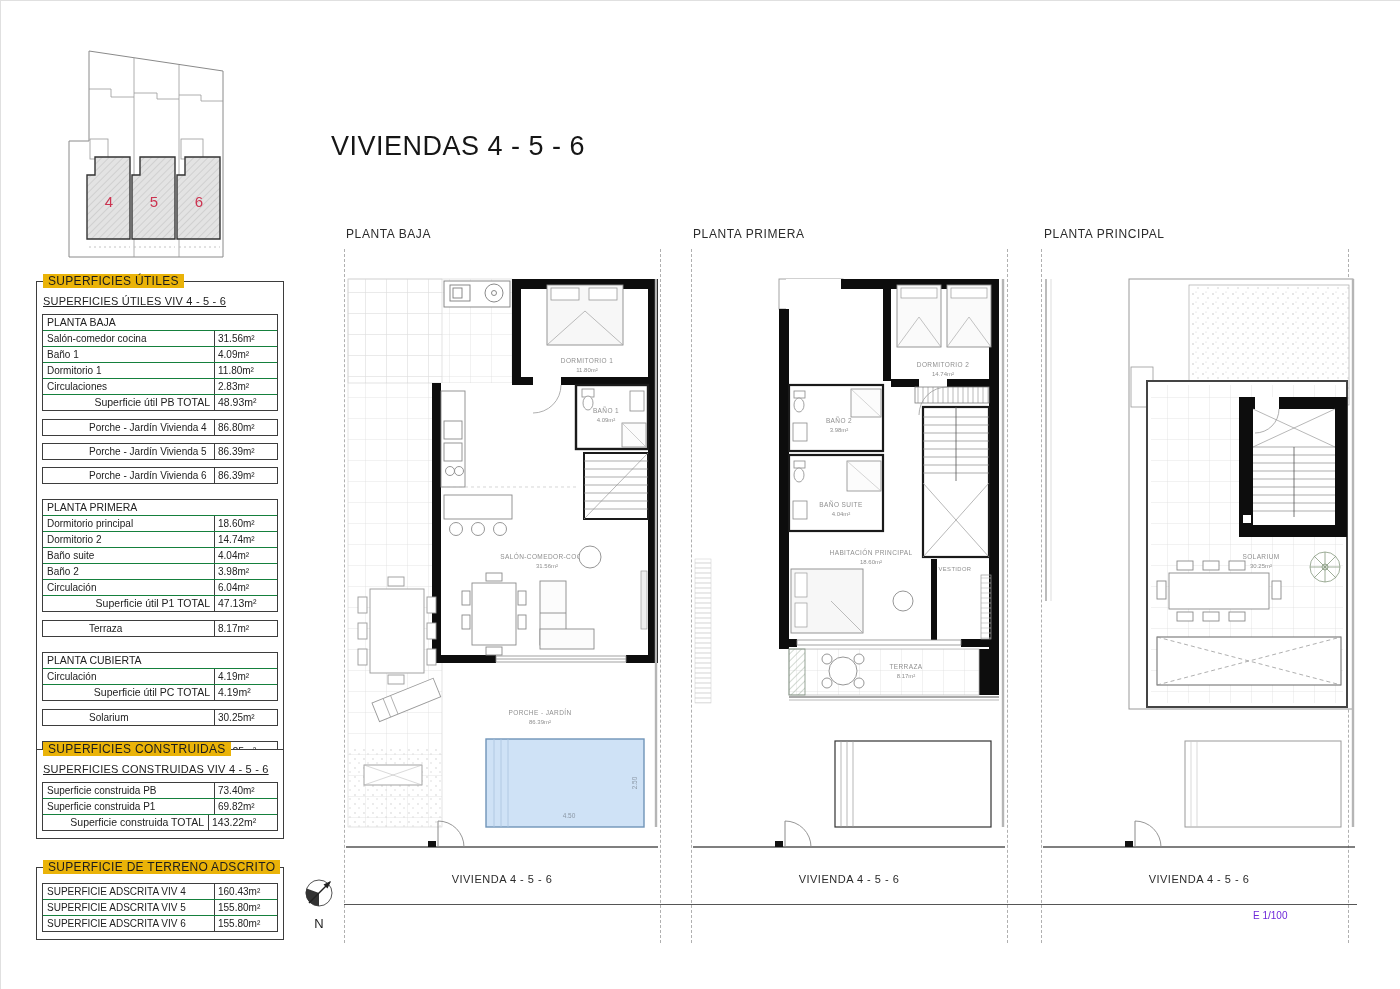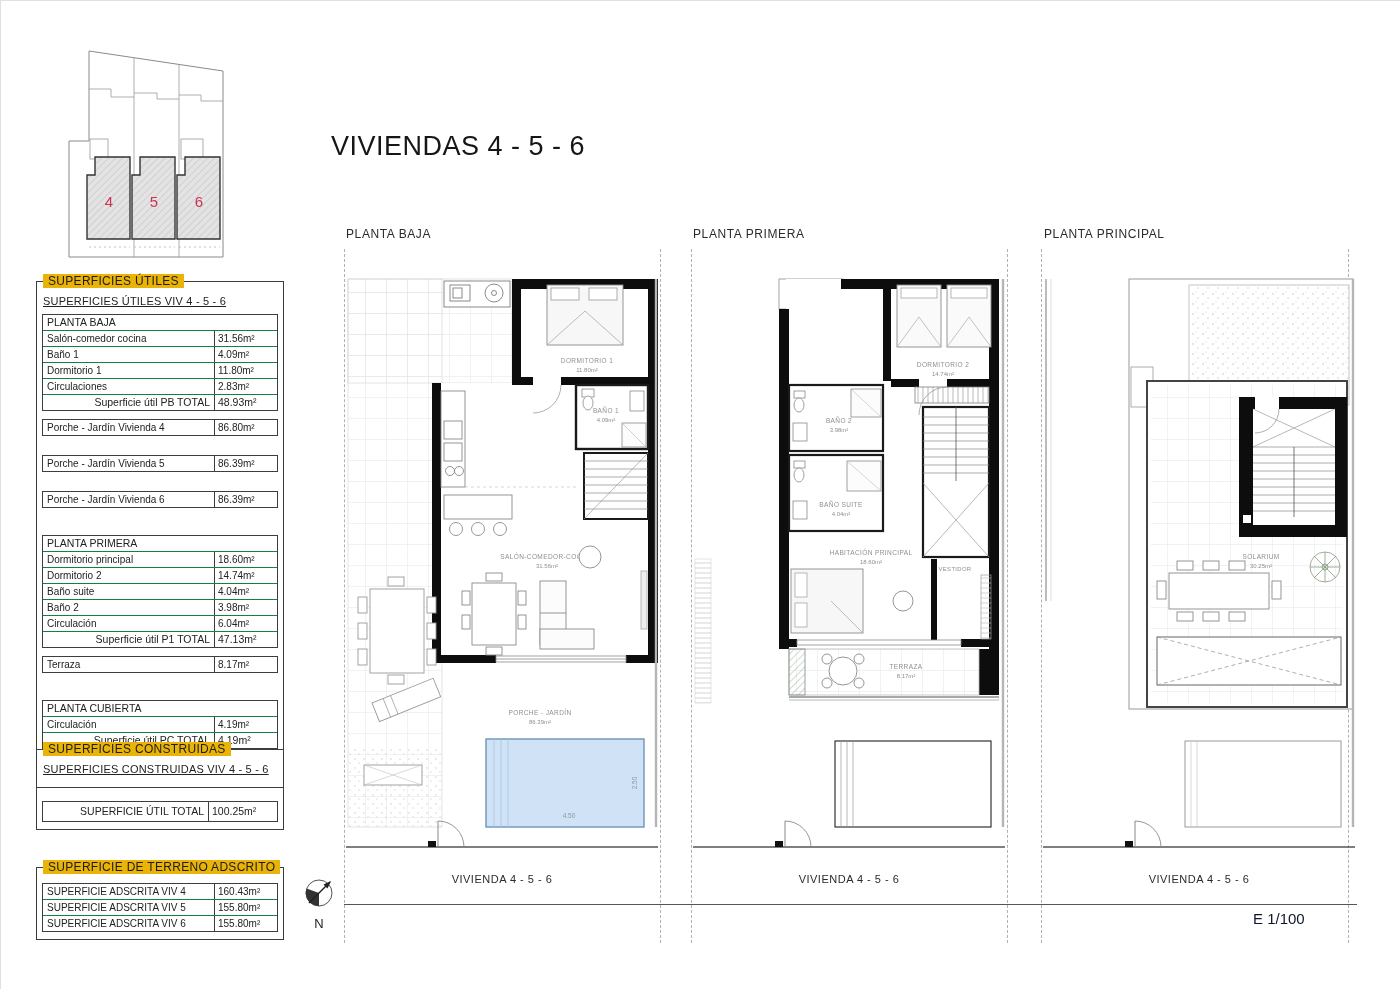--- a/index.html
+++ b/index.html
@@ -14,30 +14,30 @@
                 font-size:12px;letter-spacing:.3px;white-space:nowrap;color:#1c1c1c;}
   .sub{font-size:11px;margin:2px 1px 7px;letter-spacing:.2px;text-decoration:underline;}
   .tbl{border:1.2px solid #3d3d3d;margin-bottom:8px;background:#fff;}
   .trow{display:flex;border-top:1px solid #15803d;font-size:10px;line-height:13px;}
   .trow:first-child{border-top:none;}
   .hdr{padding:1px 4px;font-size:10.5px;flex:1;}
   .lbl{flex:1;padding:1px 4px;white-space:nowrap;overflow:hidden;}
   .val{width:56px;border-left:1px solid #3d3d3d;padding:1px 3px;white-space:nowrap;}
   .tot .lbl{text-align:right;font-size:10.5px;}
   .tot .val{font-size:10.5px;}
-  .single{margin-bottom:19px;}
+  .single{margin-bottom:7px;padding-left:42px;}
   .spacer{height:8px;}
   .grand .trow{font-size:11.5px;line-height:17px;}
   
   .plan-title{position:absolute;font-size:12px;letter-spacing:.6px;color:#2b2b2b;}
   .viv-label{position:absolute;width:316px;text-align:center;font-size:11px;
              letter-spacing:.5px;color:#2b2b2b;}
   .plot-dash{position:absolute;top:248px;height:694px;width:0;border-left:1px dashed #b0b0b0;}
   .base-line{position:absolute;left:343px;top:903px;width:1013px;border-top:1.2px solid #555;}
-  .scale-label{position:absolute;left:1252px;top:909px;font-size:15px;color:#0f172a;}
+  .scale-label{position:absolute;left:1252px;top:909px;font-size:10px;color:#6d28d9;}
   
   svg text{font-family:"Liberation Sans",sans-serif;}
   .rl{font-size:6.5px;fill:#8f8f8f;text-anchor:middle;letter-spacing:.4px;}
   .ra{font-size:6px;fill:#8f8f8f;text-anchor:middle;}
   .dim{font-size:6.5px;fill:#8c98a6;text-anchor:middle;}
   .site-num{font-size:15px;fill:#cc3350;text-anchor:middle;}
   .north-n{font-size:13px;fill:#1c1c1c;text-anchor:middle;}
 </style>
 </head>
 <body>
@@ -185,20 +185,34 @@
       <div class="trow tot">
         <span class="lbl">SUPERFICIE ÚTIL TOTAL</span>
         <span class="val" style="width:62px;">100.25m²</span>
       </div>
     </div>
   </div>
 
   <div class="fbox" style="left:35px;top:748px;width:236px;">
     <div class="legend">SUPERFICIES CONSTRUIDAS</div>
     <div class="sub">SUPERFICIES CONSTRUIDAS VIV 4 - 5 - 6</div>
+    <div class="tbl" style="margin-bottom:2px;">
+      <div class="trow">
+        <span class="lbl">Superficie construida PB</span>
+        <span class="val">73.40m²</span>
+      </div>
+      <div class="trow">
+        <span class="lbl">Superficie construida P1</span>
+        <span class="val">69.82m²</span>
+      </div>
+      <div class="trow tot">
+        <span class="lbl">Superficie construida TOTAL</span>
+        <span class="val" style="width:62px;">143.22m²</span>
+      </div>
+    </div>
   </div>
 
   <div class="fbox" style="left:35px;top:866px;width:236px;">
     <div class="legend">SUPERFICIE DE TERRENO ADSCRITO</div>
     <div class="tbl" style="margin:4px 0 2px;">
       <div class="trow">
         <span class="lbl">SUPERFICIE ADSCRITA VIV 4</span>
         <span class="val">160.43m²</span>
       </div>
       <div class="trow">

